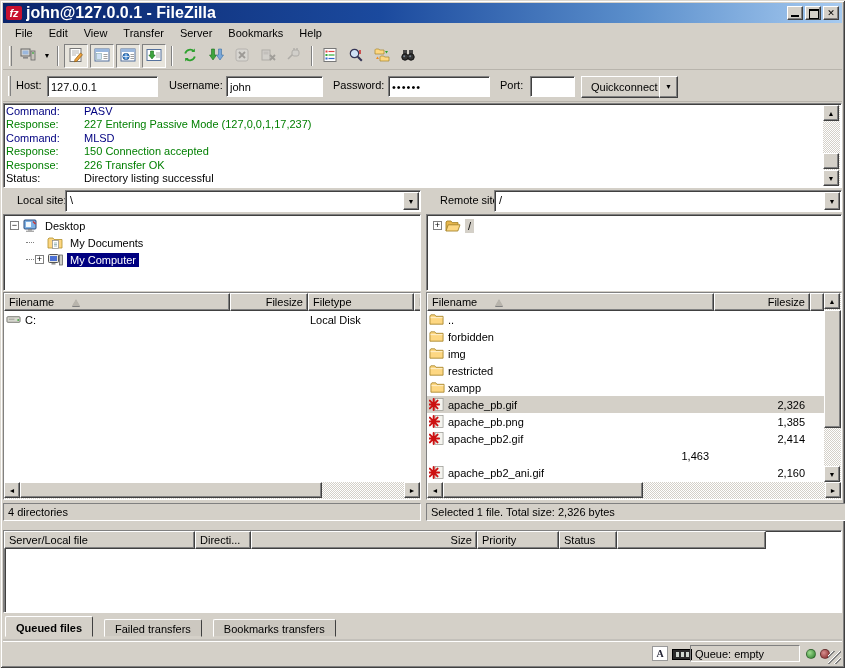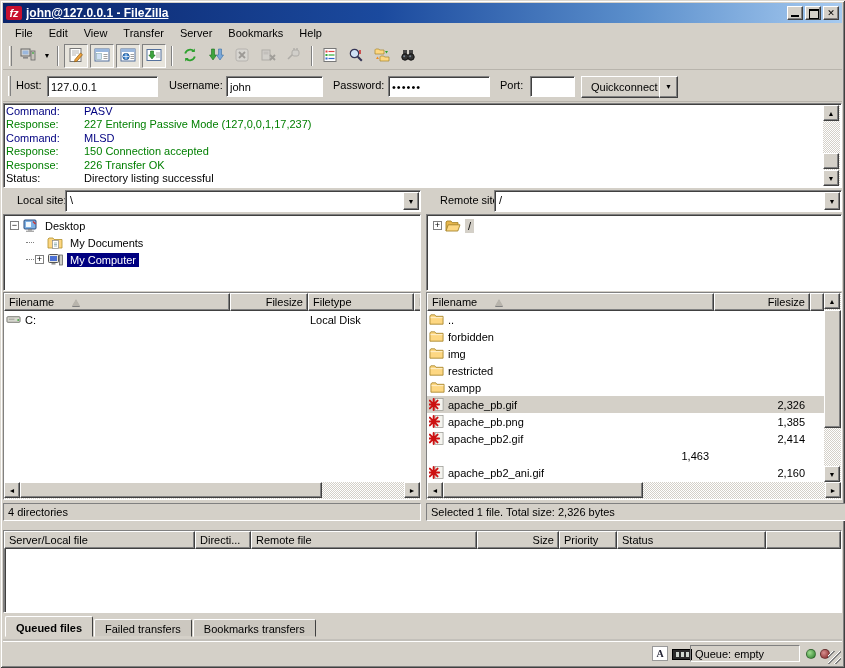--- a/index.html
+++ b/index.html
@@ -25,22 +25,22 @@
                linear-gradient(45deg,#d4d0c8 25%,transparent 25%,transparent 75%,#d4d0c8 75%);
              background-size:2px 2px; background-position:0 0,1px 1px; }
 
   
   .titlebar { position:absolute; left:3px; top:3px; width:839px; height:20px;
               background:linear-gradient(90deg,#0a246a 0%,#1b4a9e 45%,#5a8ecb 75%,#a6caf0 100%);
               display:flex; align-items:center; padding:0 3px; }
   .appicon { width:16px; height:14px; background:#c8102e; color:#fff; font-weight:bold;
              font-style:italic; font-size:11px; line-height:14px; text-align:center;
              border-radius:2px; margin-right:4px; flex:none; }
-  .titletext { color:#fff; font-weight:bold; font-size:12px; flex:1;
-               white-space:nowrap; overflow:hidden;text-decoration:underline; }
+  .titletext { color:#fff; font-weight:bold; font-size:16px; flex:1;
+               white-space:nowrap; overflow:hidden; }
   .winbtns { display:flex; gap:2px; }
   .wbtn { width:16px; height:14px; font-size:9px; line-height:12px; text-align:center;
           color:#000; position:relative; }
   .glyph-min::after { content:""; position:absolute; left:3px; right:3px; bottom:2px; height:2px; background:#000; }
   .glyph-max::after { content:""; position:absolute; left:3px; top:2px; width:8px; height:7px;
                       border:1px solid #000; border-top-width:2px; }
   .glyph-close::after { content:"✕"; font-size:9px; font-weight:bold; }
 
   
   .menubar { position:absolute; left:3px; top:23px; width:839px; height:19px;
@@ -136,21 +136,21 @@
 
   
   .queuebox { position:absolute; left:3px; top:530px; width:839px; height:83px; overflow:hidden; }
   .queuerows { background:#fff; height:63px;
                border-left:1px solid #808080; border-right:1px solid #fff;
                box-shadow: inset 1px 0 0 #404040; }
   .tabsrow { position:absolute; left:3px; top:615px; width:839px; height:22px;
              display:flex; align-items:flex-end; padding-left:2px; }
   .tab { padding:3px 10px 4px; background:#ccc8c0; height:18px;
          border:1px solid; border-color:#fff #404040 #d4d0c8 #fff;
-         border-radius:2px 2px 0 0; margin-right:1px;text-align:center; }
+         border-radius:2px 2px 0 0; margin-right:11px;text-align:center; }
   .tab.active { background:#d4d0c8; font-weight:bold; height:21px; padding-top:5px; }
 
   
   .statusbar { position:absolute; left:3px; top:641px; width:839px; height:24px;
                border-top:1px solid #fff; box-shadow:0 -2px 0 #80808033; }
   .statusbar > * { position:absolute; }
   .ascii-badge { right:174px; top:4px; width:16px; height:15px; background:#fff;
                  border:1px solid #999; font:bold 10px "Liberation Serif",serif;
                  text-align:center; line-height:13px; color:#223; }
   .dark-badge { right:150px; top:7px; width:20px; height:11px; background:#2a2a2a;
@@ -599,23 +599,20 @@
   <div class="statusline" style="left:426px; width:460px;">Selected 1 file. Total size: 2,326 bytes</div>
 
   <div class="queuebox sunken">
     <div class="hrow" id="queueheaders" style="grid-template-columns:191px 56px 226px 82px 58px 149px 1fr;">
         <div class="hcell">
           <span>Server/Local file</span>
         </div>
         <div class="hcell">
           <span>Directi...</span>
         </div>
-        <div class="hcell">
-          <span>Remote file</span>
-        </div>
         <div class="hcell r">
           <span>Size</span>
         </div>
         <div class="hcell">
           <span>Priority</span>
         </div>
         <div class="hcell">
           <span>Status</span>
         </div>
         <div class="hcell">

